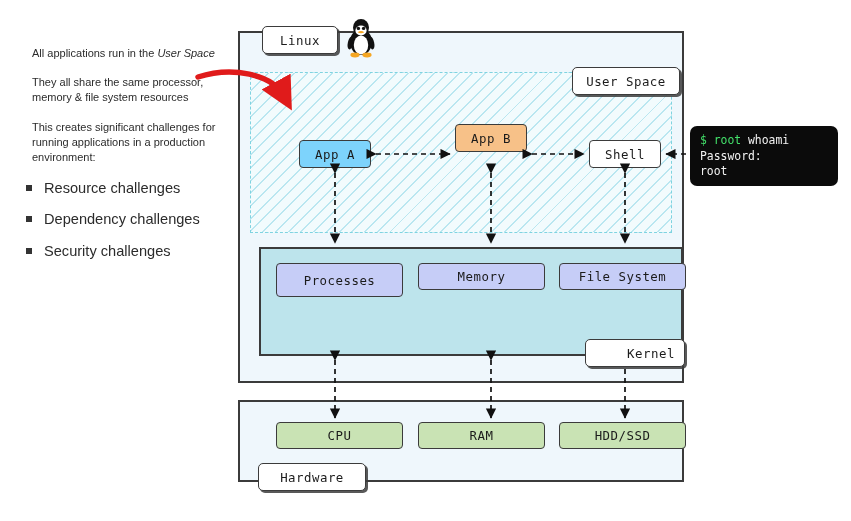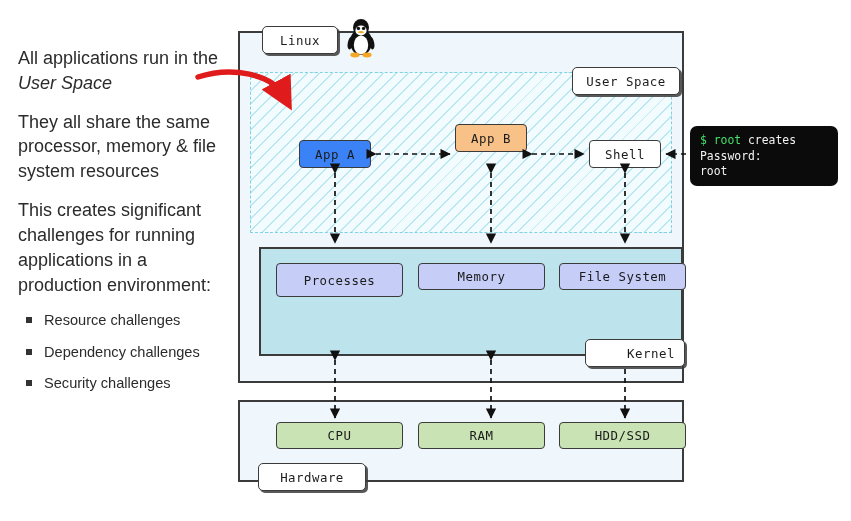--- a/index.html
+++ b/index.html
@@ -7,21 +7,21 @@
     width:851px;height:521px;
     background:#ffffff;
     font-family:"Liberation Sans", sans-serif;
     overflow:hidden;
     position:relative;
   }
   #stage{position:absolute;left:0;top:0;width:851px;height:521px;}
 
   
   .copy{position:absolute;left:18px;top:46px;width:210px;color:#2b2b2b;}
-  .copy p{margin:0 0 14px 0;font-size:18px;line-height:1.38;}
+  .copy p{margin:0 0 14px 14px;font-size:11px;line-height:1.38;}
   .copy p.em em{font-style:italic;}
   .bullets{margin:0;padding:0;list-style:none;}
   .bullets li{
     position:relative;padding-left:26px;margin-bottom:12px;
     font-size:14.6px;line-height:1.32;color:#2b2b2b;
   }
   .bullets li .mk{
     position:absolute;left:8px;top:6px;width:6px;height:6px;background:#333;
   }
 
@@ -162,21 +162,21 @@
 
     <svg class="ov over" viewBox="0 0 851 521">
       <defs>
         <marker id="rh" markerWidth="6" markerHeight="6" refX="3" refY="3" orient="auto">
           <path d="M0,0 L6,3 L0,6 z" fill="#e01b1b"></path>
         </marker>
       </defs>
       <path d="M198,77 C232,66 272,74 284,96" stroke="#e01b1b" stroke-width="5.5" fill="none" stroke-linecap="round" marker-end="url(#rh)"></path>
     </svg>
 
-    <div class="node" id="app-a" style="background: #3b82f6;">
+    <div class="node" id="app-a" style="background: #7dd3fc;">
         <span>App A</span>
       </div>
     <div class="node" id="app-b" style="background: rgb(247, 193, 136);">
         <span>App B</span>
       </div>
     <div class="node" id="shell" style="background: rgb(255, 255, 255);">
         <span>Shell</span>
       </div>
 
     <div class="node" id="n-processes" style="background: rgb(198, 205, 247);">
@@ -220,19 +220,19 @@
       <circle cx="14.4" cy="12.4" r="1.7" fill="#111"></circle>
       <circle cx="19.6" cy="12.4" r="1.7" fill="#111"></circle>
       <path d="M13.6 16.2 Q17 13.6 20.4 16.2 Q17 18.4 13.6 16.2z" fill="#f5a623"></path>
       <ellipse cx="11" cy="39" rx="4.6" ry="2.4" fill="#f5a623"></ellipse>
       <ellipse cx="23" cy="39" rx="4.6" ry="2.4" fill="#f5a623"></ellipse>
       <ellipse cx="6.4" cy="27" rx="2.6" ry="6.5" fill="#111" transform="rotate(12 6.4 27)"></ellipse>
       <ellipse cx="27.6" cy="27" rx="2.6" ry="6.5" fill="#111" transform="rotate(-12 27.6 27)"></ellipse>
     </svg>
 
     <div id="terminal">
-      <div><span class="g">$ root</span><span class="w"> creates</span></div>
+      <div><span class="g">$ root</span><span class="w"> whoami</span></div>
       <div>Password:</div>
       <div>root</div>
     </div>
 
   </div>
 </div>
 
 </body></html>

